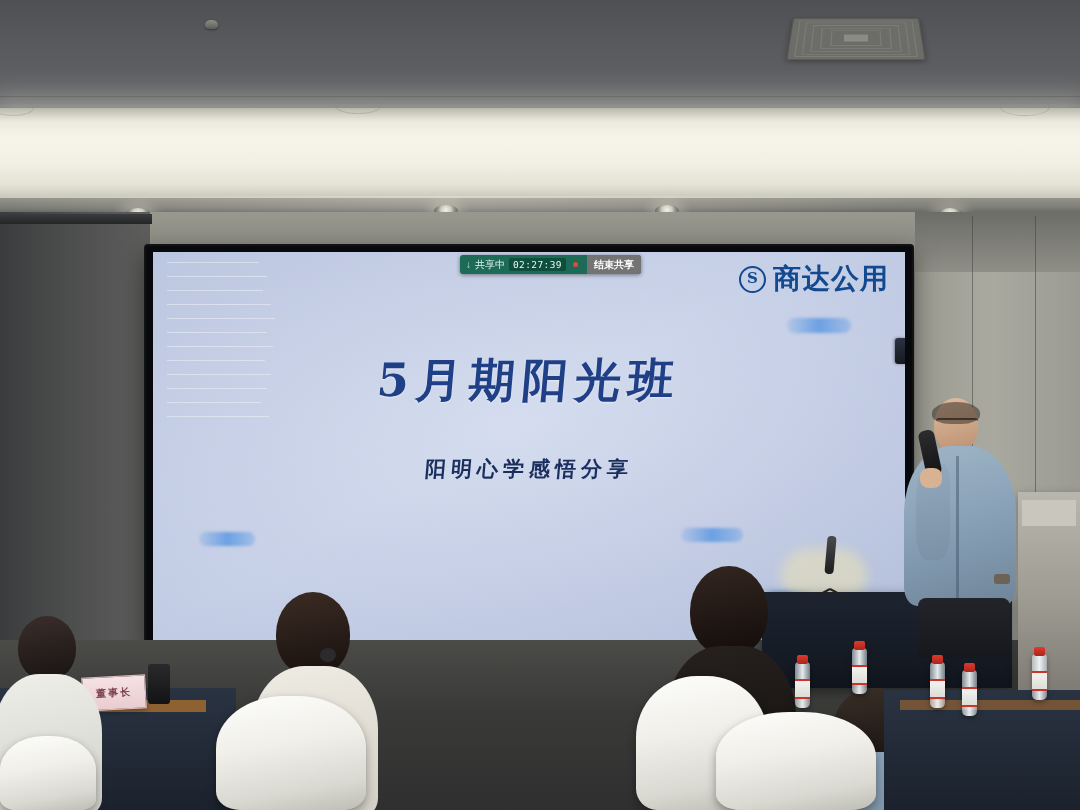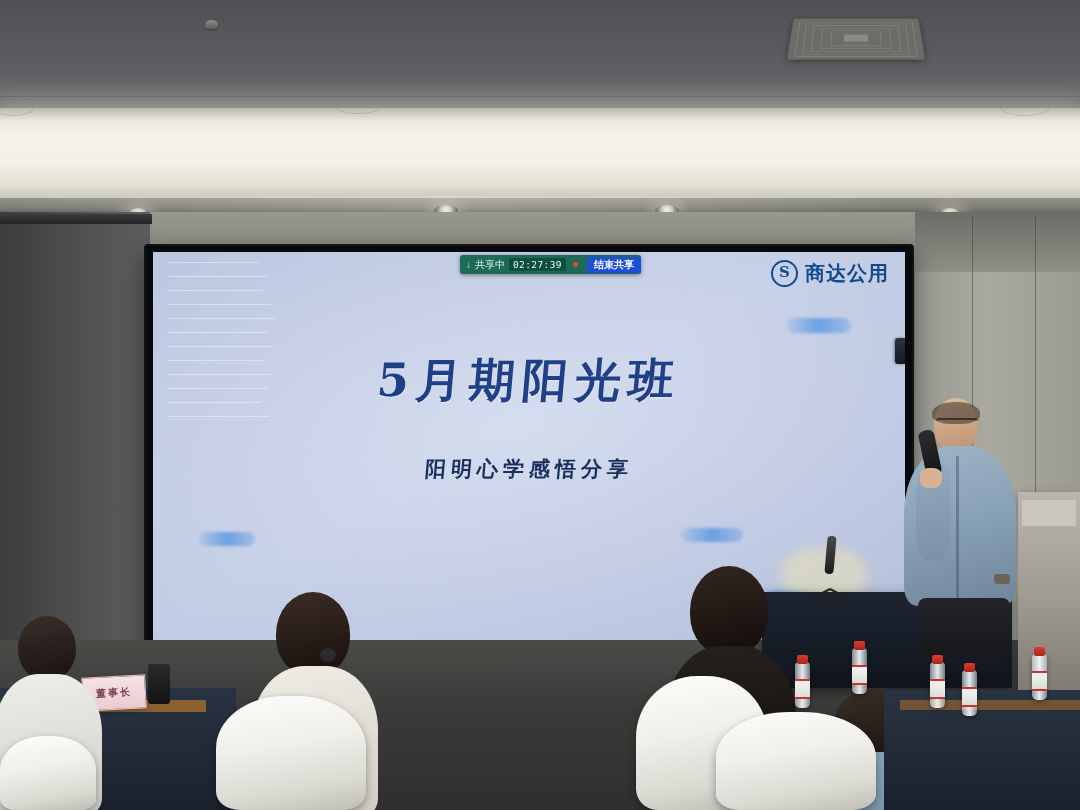--- a/index.html
+++ b/index.html
@@ -90,34 +90,34 @@
   .slide-date{position:absolute;left:0;right:0;top:274px;text-align:center;
         font-family:"DejaVu Serif","Liberation Serif",serif;
         font-size:24px;font-weight:700;letter-spacing:2px;color:#6b3d35;}
 
   
   .brand{position:absolute;right:16px;top:8px;display:flex;align-items:center;gap:7px;}
   .brand-mark{width:23px;height:23px;border-radius:50%;border:2.3px solid #12498f;
         display:flex;align-items:center;justify-content:center;}
   .brand-mark span{font-size:15px;line-height:1;color:#12498f;font-weight:700;
         font-family:"DejaVu Serif",serif;transform:translateY(-1px);}
-  .brand-text{font-size:20px;font-weight:700;color:#12498f;letter-spacing:1px;
+  .brand-text{font-size:28px;font-weight:700;color:#12498f;letter-spacing:1px;
         font-family:"DejaVu Sans","Liberation Sans",sans-serif;}
 
   
   .share-bar{position:absolute;left:307px;top:3px;display:flex;align-items:center;
         height:19px;border-radius:3px;overflow:hidden;
         background:#1d6b57;box-shadow:0 1px 4px rgba(0,0,0,.45);font-size:10px;}
   .sb-seg{display:flex;align-items:center;gap:4px;padding:0 6px;height:19px;color:#dff3e9;}
   .sb-dl{font-size:10px;color:#b9e6d2;}
   .sb-timer{background:#0f4d3d;border-radius:2px;padding:1px 4px;
         font-family:"DejaVu Sans Mono","Liberation Mono",monospace;
         font-size:9.5px;color:#e8fbf2;letter-spacing:.4px;}
   .sb-dot{width:5px;height:5px;border-radius:50%;background:#e24a3c;margin:0 3px;}
-  .sb-end{background:#1d4ed8;color:#fff;padding:0 7px;height:16px;display:flex;
+  .sb-end{background:#737373;color:#fff;padding:0 7px;height:22px;display:flex;
         align-items:center;font-size:10px;font-weight:700;}
 
   .side-tab{position:absolute;right:-1px;top:86px;width:11px;height:26px;
         background:linear-gradient(180deg,#2c3340,#141922);border-radius:3px 0 0 3px;
         box-shadow:-1px 0 3px rgba(0,0,0,.4);}
 
   
   .person{position:absolute;}
   .head{position:absolute;border-radius:50% 50% 46% 46%;}
   .torso{position:absolute;border-radius:42% 42% 12% 12%;}

